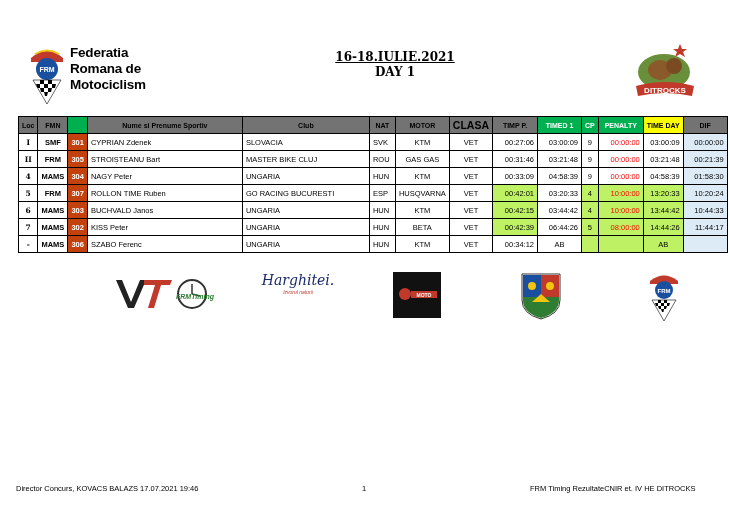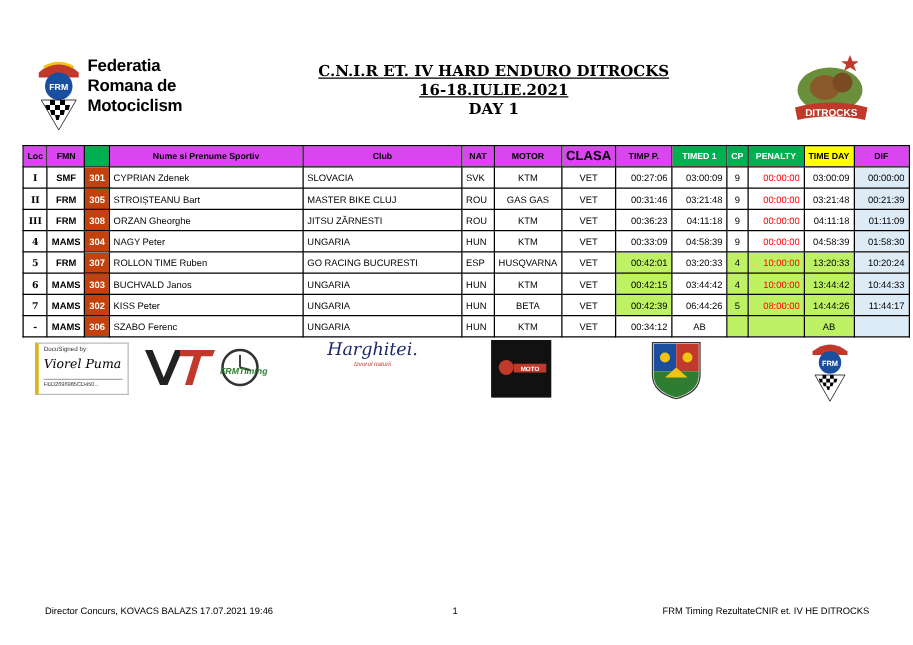--- a/index.html
+++ b/index.html
@@ -15,21 +15,21 @@
                  font-family: "DejaVu Serif", serif; font-weight: bold; color: #000; }
   .title-line { font-size: 12px; line-height: 15px; text-decoration: underline; }
   .title-line.day { text-decoration: none; }
 
   .ditrocks-logo { position: absolute; left: 630px; top: 42px; width: 70px; height: 62px; }
 
   table.results { position: absolute; left: 18px; top: 116px; border-collapse: collapse;
                   font-family: "Liberation Sans", sans-serif; }
   table.results th, table.results td { border: 1px solid #000; height: 17px; padding: 0 3px;
                   font-size: 7.5px; white-space: nowrap; overflow: hidden; }
-  table.results th { background: #d946ef; font-weight: bold; text-align: center; font-size: 7px; }
+  table.results th { background: #737373; font-weight: bold; text-align: center; font-size: 7px; }
   table.results th.clasa { font-size: 10.5px; }
   th.green-h { background: #00b050 !important; color: #fff; }
   td.num { background: #c2410c; color: #fff; text-align: center; font-weight: bold; }
   td.c { text-align: center; }
   td.r { text-align: right; }
   td.loc { text-align: center; font-family: "DejaVu Serif", serif; font-weight: bold; font-size: 8px; }
   td.fmn { text-align: center; font-weight: bold; font-size: 6px; }
   td.small { font-size: 6px; }
   td.pen { color: #ff0000; text-align: right; }
   td.yellow { background: #bef264; }
@@ -45,21 +45,21 @@
   .vt { left: 114px; top: 4px; width: 105px; height: 40px; }
   .perla { left: 258px; top: 2px; width: 80px; height: 50px; text-align: center; }
   .perla .p1 { font-family: "DejaVu Serif", serif; font-size: 17px; color: #1b2a6b; font-style: italic; line-height: 19px; }
   .perla .p2 { font-family: "DejaVu Serif", serif; font-size: 14px; color: #1b2a6b; font-style: italic; line-height: 17px; }
   .perla .p3 { font-size: 5px; color: #c0392b; font-style: italic; }
   .moto { left: 393px; top: 2px; width: 48px; height: 46px; background: #111; }
   .crest { left: 520px; top: 2px; width: 42px; height: 48px; }
   .frm-small { left: 647px; top: 0px; width: 34px; height: 52px; }
 
   .footer { position: absolute; left: 0; top: 484px; width: 730px; height: 14px; font-size: 7.5px; color: #000; }
-  .footer .f-left { position: absolute; left: 36px; top: 0; }
+  .footer .f-left { position: absolute; left: 16px; top: 0; }
   .footer .f-mid { position: absolute; left: 362px; top: 0; }
   .footer .f-right { position: absolute; left: 530px; top: 0; }
 </style>
 </head>
 <body>
 
 <div class="header">
   <svg class="frm-logo" viewBox="0 0 40 62">
     <path d="M4 14 Q20 0 36 14 L36 18 L4 18 Z" fill="#c0392b"></path>
     <path d="M8 10 Q20 3 32 10" stroke="#f1c40f" stroke-width="2" fill="none"></path>
@@ -68,21 +68,20 @@
     <path d="M6 36 L34 36 L20 60 Z" fill="#fff" stroke="#000" stroke-width="0.6"></path>
     <path d="M13 36 L17 36 L17 40 L13 40 Z M21 36 L25 36 L25 40 L21 40 Z M17 40 L21 40 L21 44 L17 44 Z M25 40 L29 40 L28 44 L25 44 Z M9 40 L13 40 L13 44 L10.5 44 Z M13 44 L17 44 L17 48 L14 48 Z M21 44 L25 44 L24 48 L21 48 Z M17 48 L21 48 L20 52 L18 52 Z" fill="#000"></path>
   </svg>
   <div class="frm-name">
     <div>Federatia</div>
     <div>Romana de</div>
     <div>Motociclism</div>
   </div>
 
   <div class="title-block">
-    <div class="title-line">C.N.I.R ET. IV HARD ENDURO DITROCKS</div>
     <div class="title-line">16-18.IULIE.2021</div>
     <div class="title-line day">DAY 1</div>
   </div>
 
   <svg class="ditrocks-logo" viewBox="0 0 70 62">
     <polygon points="50,2 52,7 57,7 53,10 55,15 50,12 45,15 47,10 43,7 48,7" fill="#c0392b"></polygon>
     <ellipse cx="34" cy="30" rx="26" ry="18" fill="#6a8f3a"></ellipse>
     <ellipse cx="30" cy="28" rx="12" ry="10" fill="#8b5a2b"></ellipse>
     <circle cx="44" cy="24" r="8" fill="#7a4a22"></circle>
     <path d="M6 44 Q35 36 64 44 L62 54 Q35 48 8 54 Z" fill="#c0392b"></path>
@@ -136,36 +135,20 @@
       <td class="c small">GAS GAS</td>
       <td class="c">VET</td>
       <td class="r">00:31:46</td>
       <td class="r">03:21:48</td>
       <td class="cp">9</td>
       <td class="pen">00:00:00</td>
       <td class="r">03:21:48</td>
       <td class="diff">00:21:39</td>
     </tr>
     <tr>
-      <td class="loc">III</td>
-      <td class="fmn">FRM</td>
-      <td class="num">308</td>
-      <td>ORZAN Gheorghe</td>
-      <td class="small">JITSU ZĂRNESTI</td>
-      <td>ROU</td>
-      <td class="c small">KTM</td>
-      <td class="c">VET</td>
-      <td class="r">00:36:23</td>
-      <td class="r">04:11:18</td>
-      <td class="cp">9</td>
-      <td class="pen">00:00:00</td>
-      <td class="r">04:11:18</td>
-      <td class="diff">01:11:09</td>
-    </tr>
-    <tr>
       <td class="loc">4</td>
       <td class="fmn">MAMS</td>
       <td class="num">304</td>
       <td>NAGY Peter</td>
       <td class="small">UNGARIA</td>
       <td>HUN</td>
       <td class="c small">KTM</td>
       <td class="c">VET</td>
       <td class="r">00:33:09</td>
       <td class="r">04:58:39</td>
@@ -235,25 +218,20 @@
       <td class="c">AB</td>
       <td class="cp yellow"></td>
       <td class="pen yellow"></td>
       <td class="c yellow">AB</td>
       <td class="diff"></td>
     </tr>
   </tbody>
 </table>
 
 <div class="sponsors">
-  <div class="sp docusign">
-    <div class="ds-title">DocuSigned by:</div>
-    <div class="ds-sign">Viorel Puma</div>
-    <div class="ds-id">FED2696985CD450...</div>
-  </div>
   <svg class="sp vt" viewBox="0 0 105 40">
     <path d="M2 6 L14 34 L20 34 L32 6 L26 6 L17 28 L8 6 Z" fill="#222"></path>
     <path d="M30 6 L58 6 L56 11 L47 11 L40 34 L34 34 L41 11 L30 11 Z" fill="#c0392b"></path>
     <circle cx="78" cy="20" r="14" fill="none" stroke="#333" stroke-width="2"></circle>
     <line x1="78" y1="20" x2="78" y2="10" stroke="#333" stroke-width="1.5"></line>
     <line x1="78" y1="20" x2="86" y2="22" stroke="#333" stroke-width="1.5"></line>
     <text x="62" y="25" font-size="7" fill="#2e7d32" font-style="italic" font-family="Liberation Sans, sans-serif" font-weight="bold">FRMTiming</text>
   </svg>
   <div class="sp perla">
     <div class="p2">Harghitei.</div>

